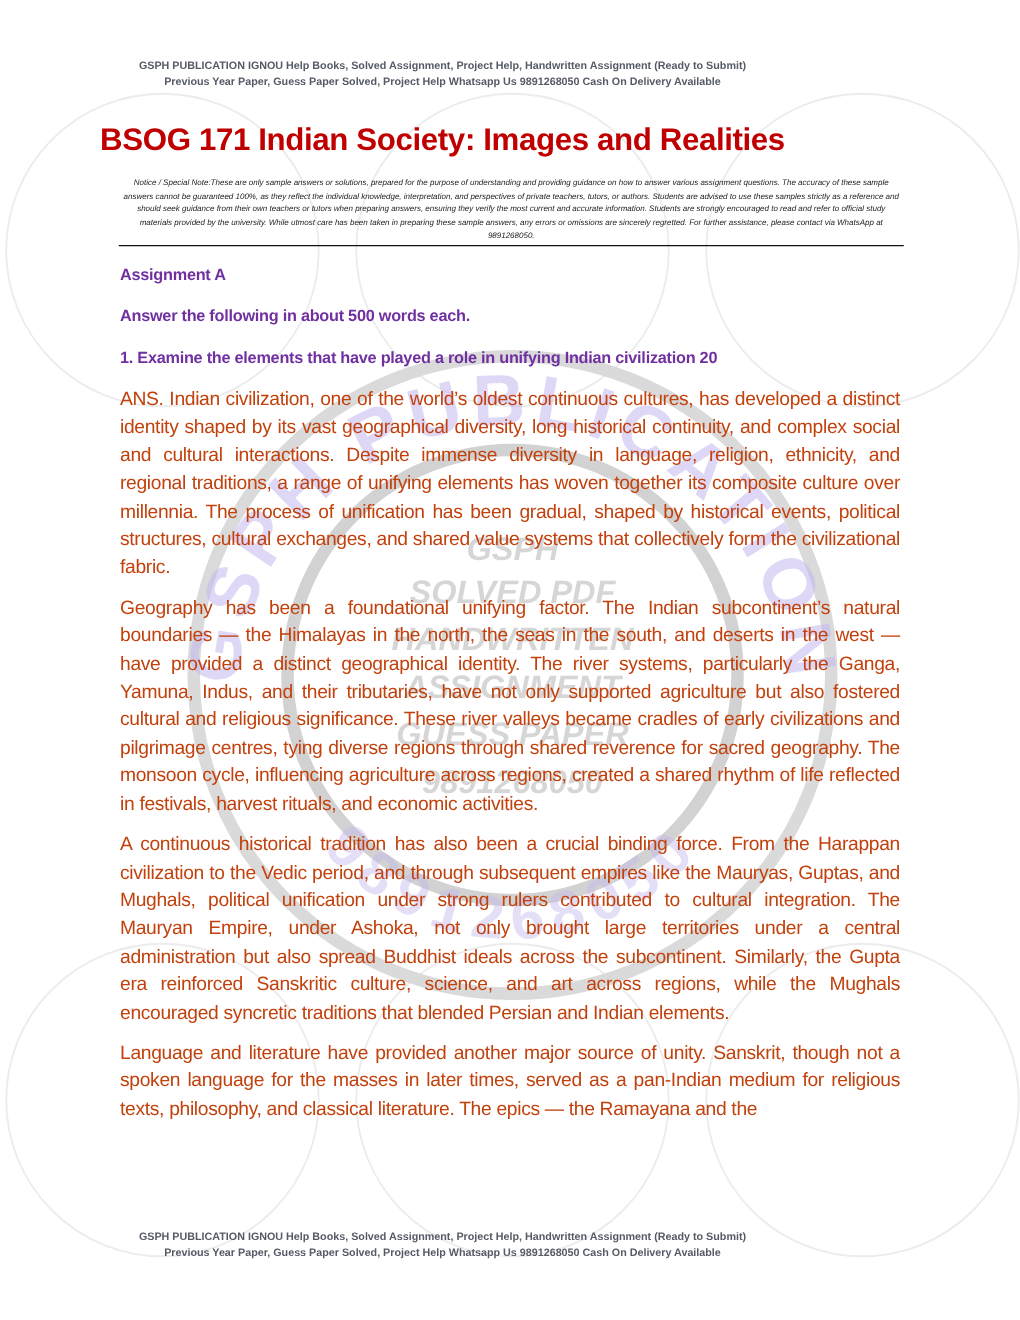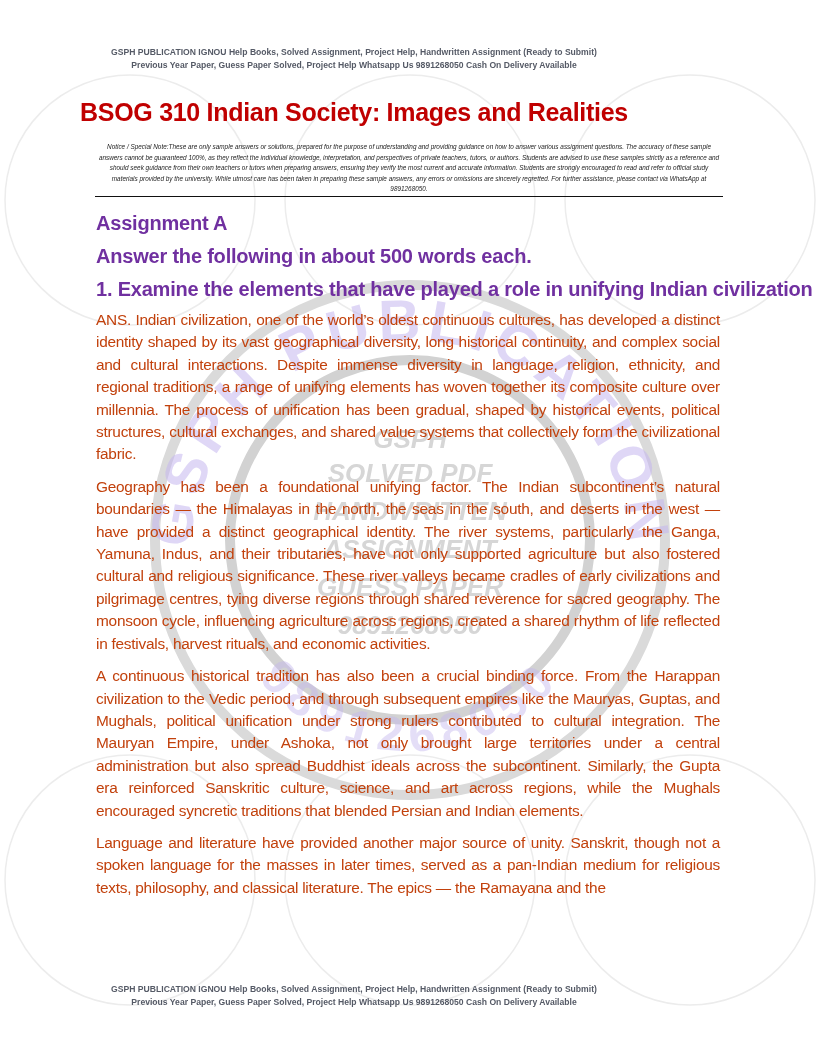--- a/index.html
+++ b/index.html
@@ -3,21 +3,21 @@
 <meta charset="utf-8">
 <style>
   html, body { margin: 0; padding: 0; background: #ffffff; }
   body { width: 816px; height: 1056px; position: relative; overflow: hidden; font-family: "Liberation Sans", sans-serif; }
   .watermark { position: absolute; inset: 0; pointer-events: none; z-index: 0; }
   .page { position: relative; z-index: 1; width: 708px; height: 1056px; }
   .hdr { position: absolute; left: 0; right: 0; top: 46px; text-align: center; font-weight: bold; font-size: 8.6px; line-height: 13px; color: #555a66; }
   .title { position: absolute; left: 0; right: 0; top: 98px; text-align: center; color: #c00000; font-weight: bold; font-size: 25px; letter-spacing: -0.3px; }
   .notice { position: absolute; left: 96px; width: 626px; top: 142px; text-align: center; font-style: italic; font-size: 6.4px; line-height: 10.6px; color: #222; }
   .rule { position: absolute; left: 95px; width: 628px; top: 196px; height: 1.3px; background: #111; }
-  .h { position: absolute; left: 96px; color: #7030a0; font-weight: bold; font-size: 20px; white-space: nowrap; letter-spacing: -0.2px; }
+  .h { position: absolute; left: 96px; color: #7030a0; font-weight: bold; font-size: 13px; white-space: nowrap; letter-spacing: -0.2px; }
   .body { position: absolute; left: 96px; width: 624px; top: 309px; font-size: 15.4px; line-height: 22.4px; color: #c2410c; letter-spacing: -0.25px; }
   .body p { margin: 0 0 10px 0; text-align: justify; }
   .ftr { position: absolute; left: 0; right: 0; top: 983px; text-align: center; font-weight: bold; font-size: 8.6px; line-height: 13px; color: #555a66; }
 </style>
 </head>
 <body>
 
 <svg class="watermark" width="816" height="1056" viewBox="0 0 816 1056">
 
   <g fill="none" stroke="#ececec" stroke-width="1.5">
@@ -50,21 +50,21 @@
     <text x="410" y="634">9891268050</text>
   </g>
 </svg>
 
 <div class="page">
   <div class="hdr">
     <div>GSPH PUBLICATION IGNOU Help Books, Solved Assignment, Project Help, Handwritten Assignment (Ready to Submit)</div>
     <div>Previous Year Paper, Guess Paper Solved, Project Help Whatsapp Us 9891268050 Cash On Delivery Available</div>
   </div>
 
-  <div class="title">BSOG 310 Indian Society: Images and Realities</div>
+  <div class="title">BSOG 171 Indian Society: Images and Realities</div>
 
   <div class="notice">Notice / Special Note:These are only sample answers or solutions, prepared for the purpose of understanding and providing guidance on how to answer various assignment questions. The accuracy of these sample answers cannot be guaranteed 100%, as they reflect the individual knowledge, interpretation, and perspectives of private teachers, tutors, or authors. Students are advised to use these samples strictly as a reference and should seek guidance from their own teachers or tutors when preparing answers, ensuring they verify the most current and accurate information. Students are strongly encouraged to read and refer to official study materials provided by the university. While utmost care has been taken in preparing these sample answers, any errors or omissions are sincerely regretted. For further assistance, please contact via WhatsApp at 9891268050.</div>
   <div class="rule"></div>
 
   <div class="h" style="top:212px;">Assignment A</div>
   <div class="h" style="top:245px;text-align:center;">Answer the following in about 500 words each.</div>
   <div class="h" style="top:278px;">1. Examine the elements that have played a role in unifying Indian civilization 20</div>
 
   <div class="body">
     <p>ANS. Indian civilization, one of the world’s oldest continuous cultures, has developed a distinct identity shaped by its vast geographical diversity, long historical continuity, and complex social and cultural interactions. Despite immense diversity in language, religion, ethnicity, and regional traditions, a range of unifying elements has woven together its composite culture over millennia. The process of unification has been gradual, shaped by historical events, political structures, cultural exchanges, and shared value systems that collectively form the civilizational fabric.</p>

